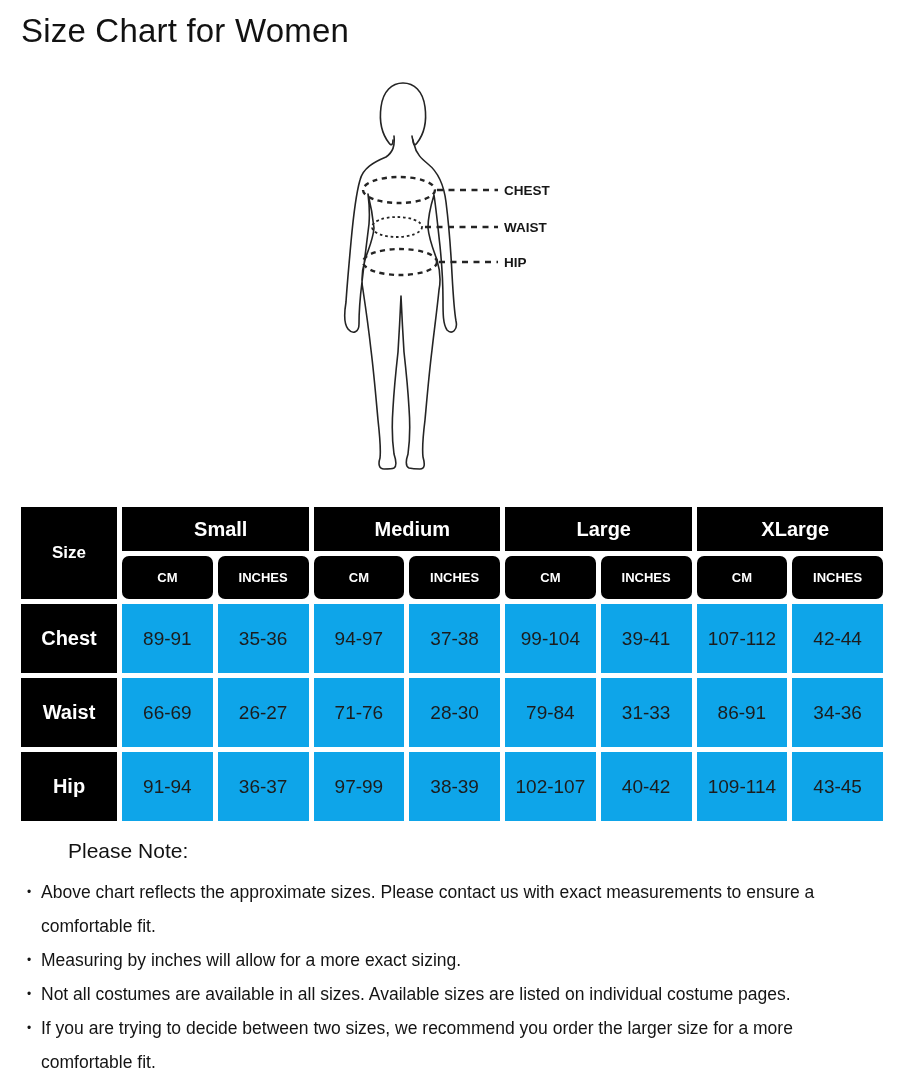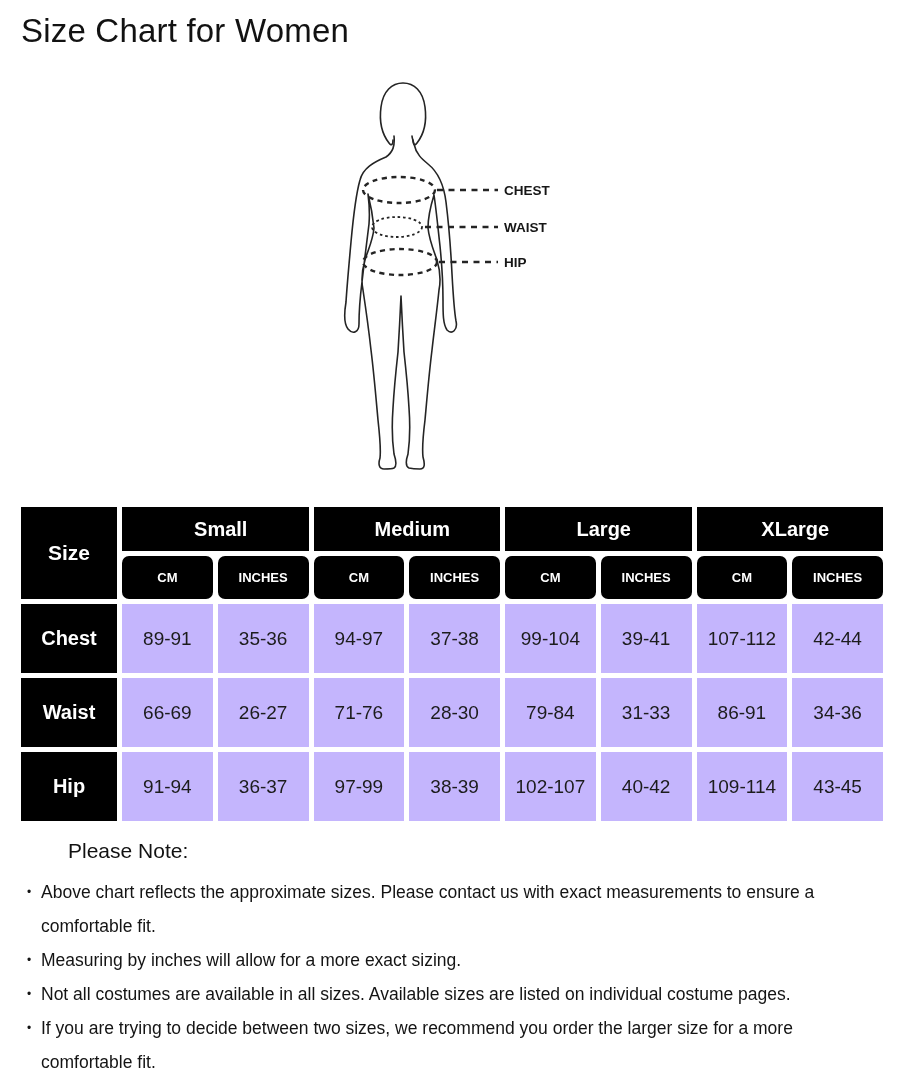--- a/index.html
+++ b/index.html
@@ -26,25 +26,25 @@
 
   .size-table {
     position: absolute; left: 21px; top: 507px; width: 862px;
     display: grid;
     grid-template-columns: 96px repeat(8, 1fr);
     grid-template-rows: 44px 43px 69px 69px 69px;
     gap: 5px;
   }
   .cell { display: flex; align-items: center; justify-content: center; }
   .hcell { background: #000000; color: #ffffff; font-weight: bold; }
-  .corner { grid-row: 1 / 3; grid-column: 1; font-size: 21px; text-align: right; }
+  .corner { grid-row: 1 / 3; grid-column: 1; font-size: 17px; text-align: right; }
   .group { grid-column: span 2; font-size: 20px; padding-left: 11px; }
   .unit  { font-size: 13px; border-radius: 7px; }
   .rlabel { font-size: 20px; }
-  .dcell { background: #c4b5fd; color: #1c1c1c; font-size: 19px; }
+  .dcell { background: #0ea5e9; color: #1c1c1c; font-size: 19px; }
 
   .notes { position: absolute; left: 20px; top: 833px; width: 832px; }
   .notes-heading { font-size: 21px; line-height: 36px; color: #121212; margin-bottom: 6px; margin-left: 48px; }
   .note-item { display: flex; align-items: flex-start; font-size: 17.5px; line-height: 34px; color: #141414; }
   .note-bullet { flex: 0 0 14px; margin-left: 7px; font-size: 12px; line-height: 34px; }
   .note-text { flex: 1; }
 </style>
 </head>
 <body>
 

